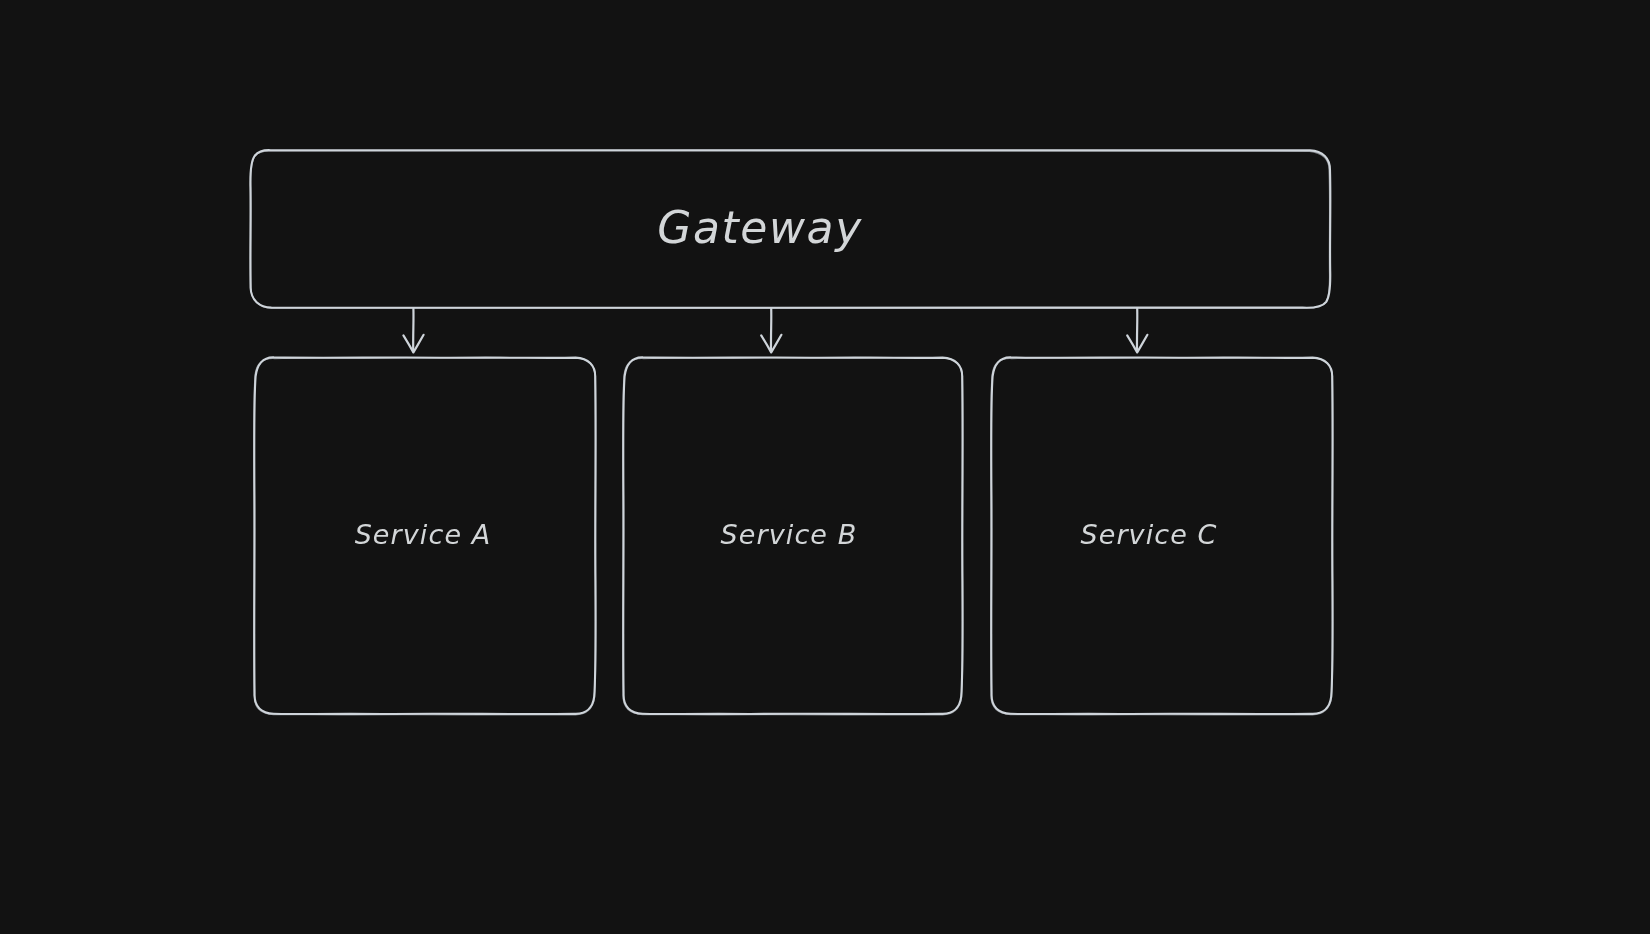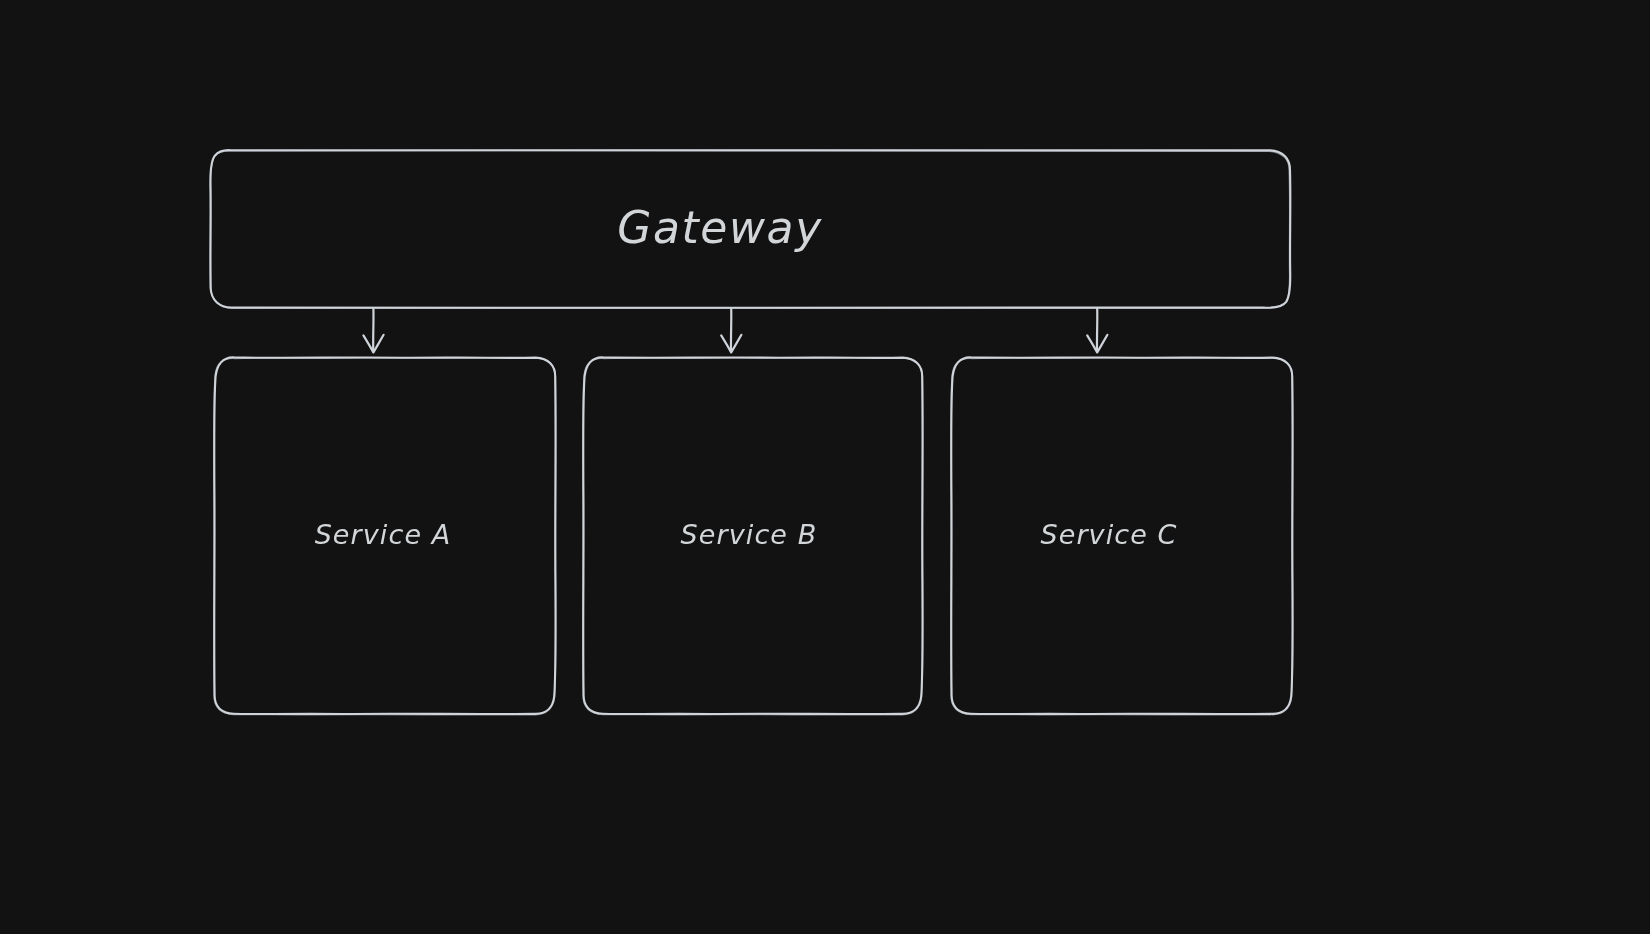--- a/index.html
+++ b/index.html
@@ -12,20 +12,21 @@
     width: 1650px;
     height: 934px;
     overflow: hidden;
     font-family: "DejaVu Sans", sans-serif;
   }
   #canvas-root {
     position: relative;
     width: 1334px;
     height: 934px;
     background: #121212;
+    margin-left: 40px;
   }
   #diagram-svg {
     position: absolute;
     left: 0;
     top: 0;
     width: 1650px;
     height: 934px;
     display: block;
   }
   .node-shape {

